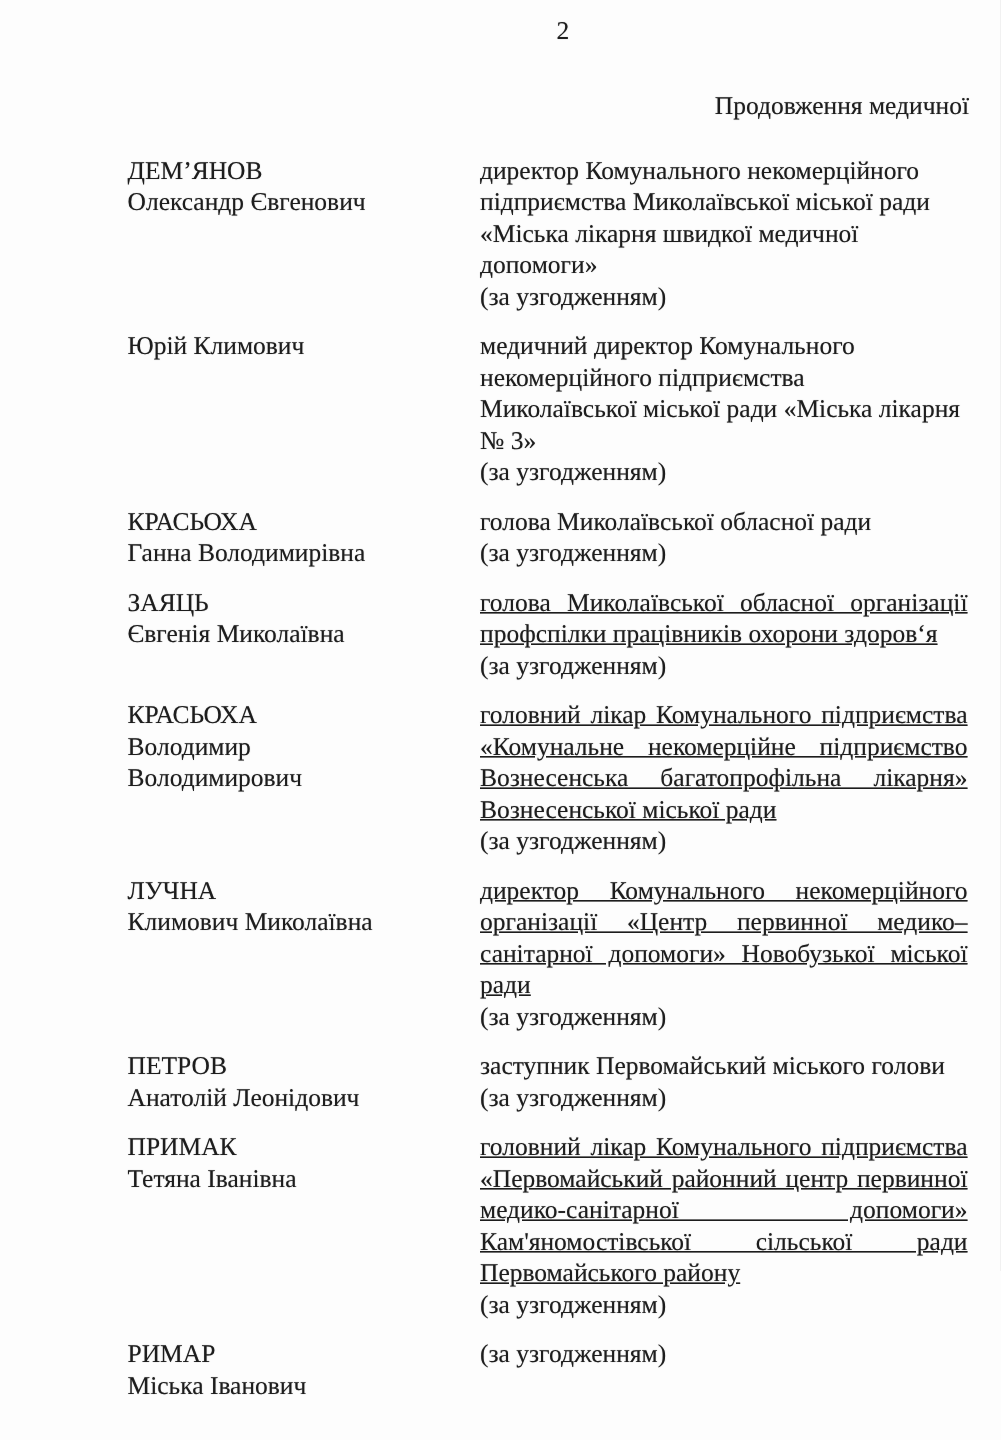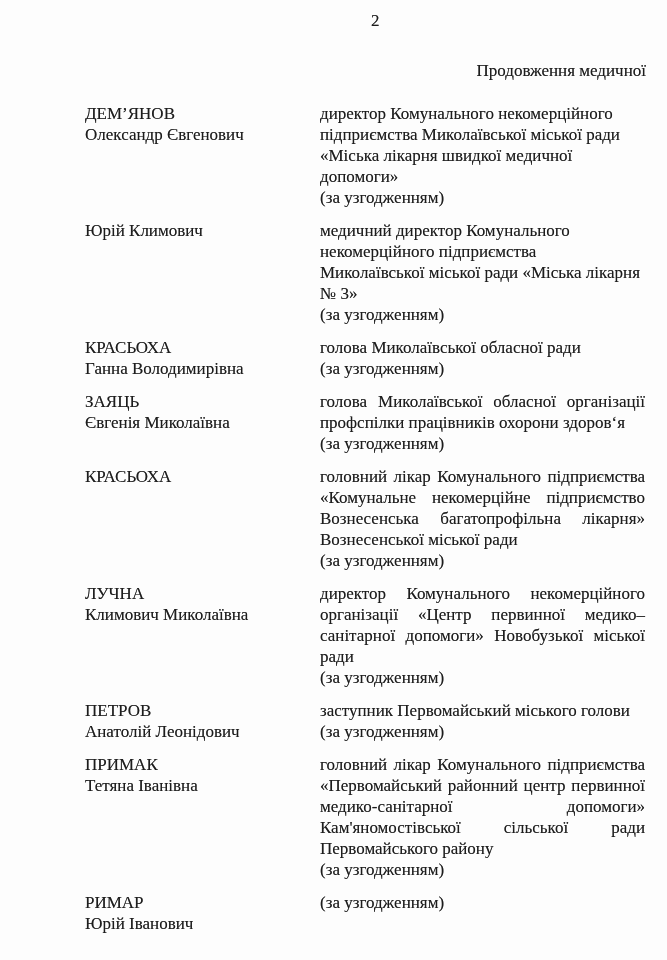--- a/index.html
+++ b/index.html
@@ -45,20 +45,21 @@
     flex: 0 0 192px;
     padding-right: 10px;
     box-sizing: border-box;
   }
   .desc-col {
     flex: 1 1 auto;
     min-width: 0;
   }
   .role.justify {
     text-align: justify;
+    text-decoration: underline;
   }
   .surname, .given, .role, .note {
     white-space: normal;
   }
 </style>
 </head>
 <body>
 
 <div class="page">
   <div class="page-number">2</div>
@@ -105,20 +106,21 @@
     </div>
     <div class="desc-col">
       <div class="role justify">голова Миколаївської обласної організації профспілки працівників охорони здоров‘я</div>
       <div class="note">(за узгодженням)</div>
     </div>
   </div>
 
   <div class="entry">
     <div class="name-col">
       <div class="surname">КРАСЬОХА</div>
+      <div class="given">Володимир Володимирович</div>
     </div>
     <div class="desc-col">
       <div class="role justify">головний лікар Комунального підприємства «Комунальне некомерційне підприємство Вознесенська багатопрофільна лікарня» Вознесенської міської ради</div>
       <div class="note">(за узгодженням)</div>
     </div>
   </div>
 
   <div class="entry">
     <div class="name-col">
       <div class="surname">ЛУЧНА</div>
@@ -148,20 +150,20 @@
     </div>
     <div class="desc-col">
       <div class="role justify">головний лікар Комунального підприємства «Первомайський районний центр первинної медико-санітарної допомоги» Кам'яномостівської сільської ради Первомайського району</div>
       <div class="note">(за узгодженням)</div>
     </div>
   </div>
 
   <div class="entry">
     <div class="name-col">
       <div class="surname">РИМАР</div>
-      <div class="given">Юрій Іванович</div>
+      <div class="given">Міська Іванович</div>
     </div>
     <div class="desc-col">
       <div class="note">(за узгодженням)</div>
     </div>
   </div>
 </div>
 </div>
 
 </body></html>

